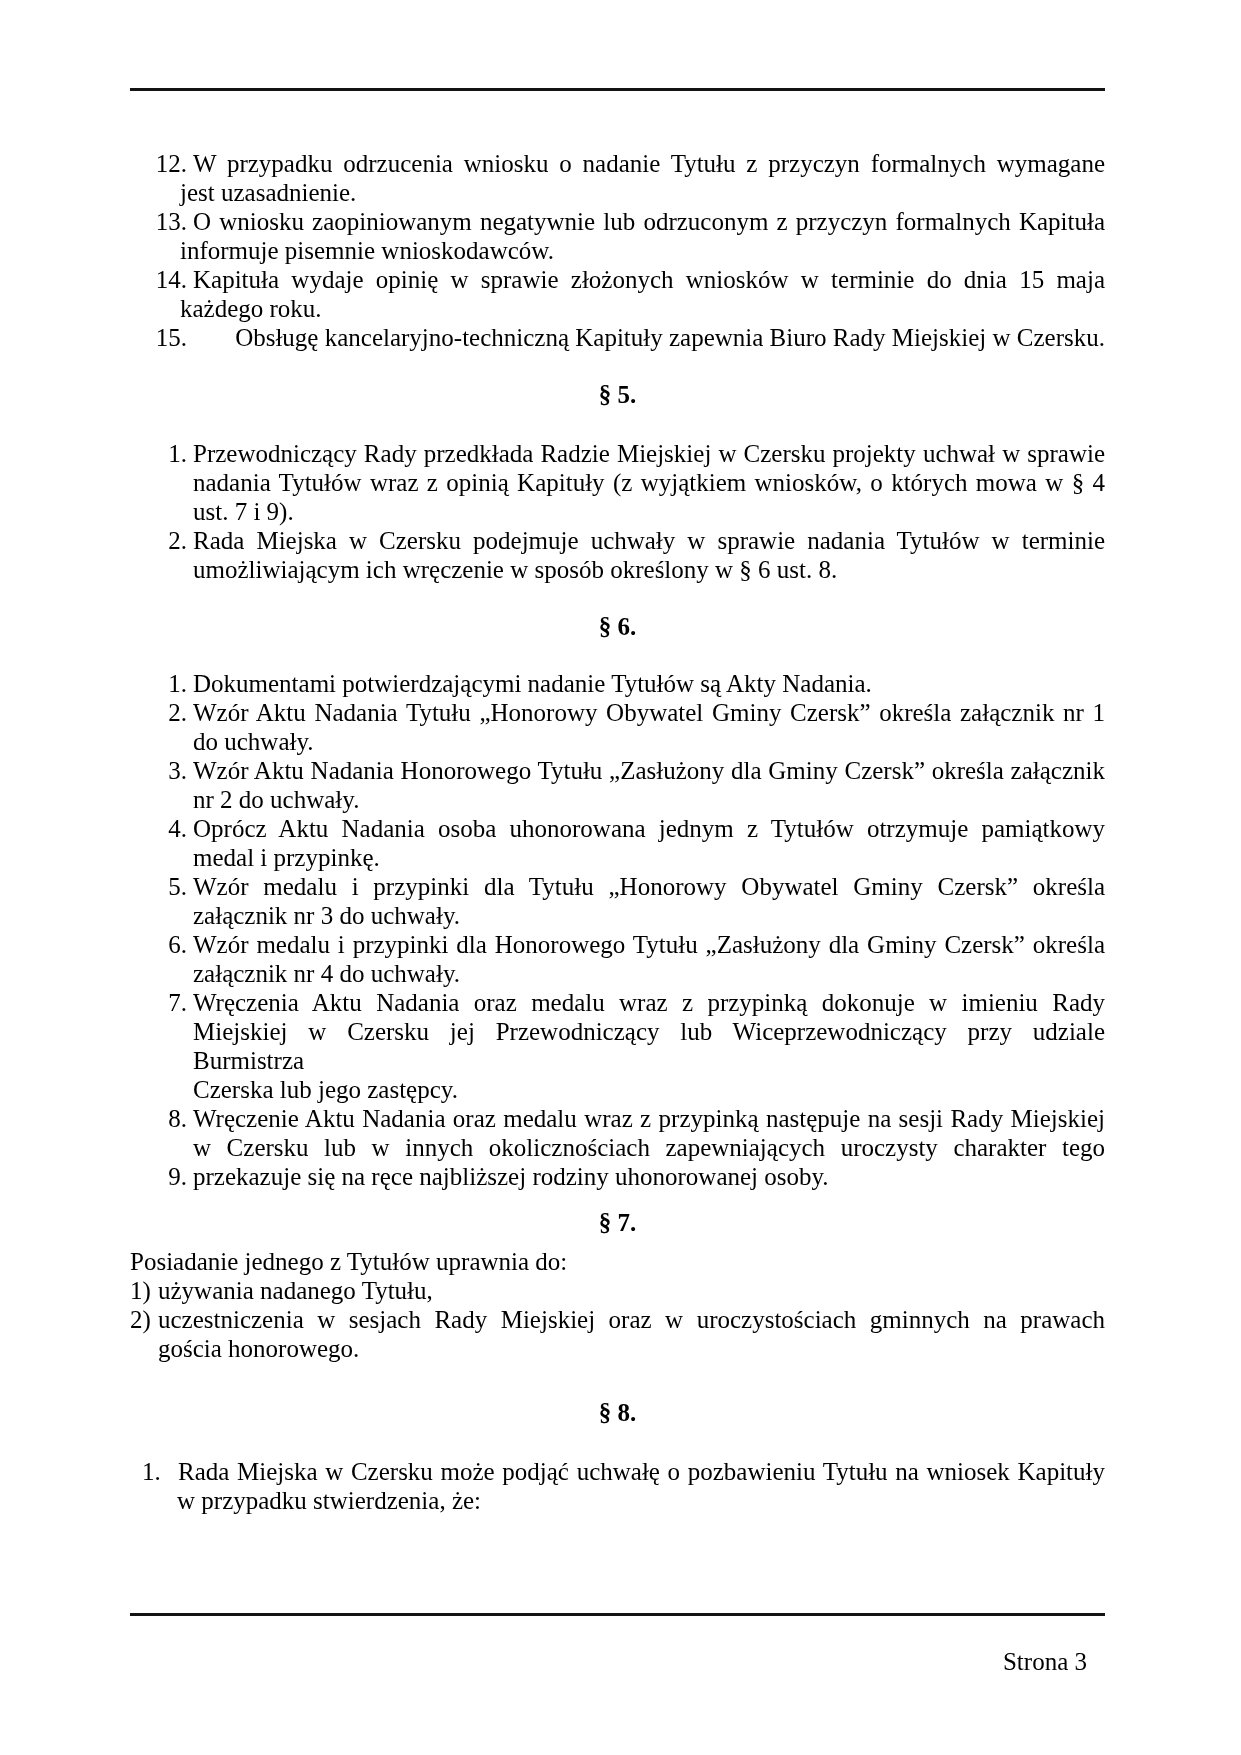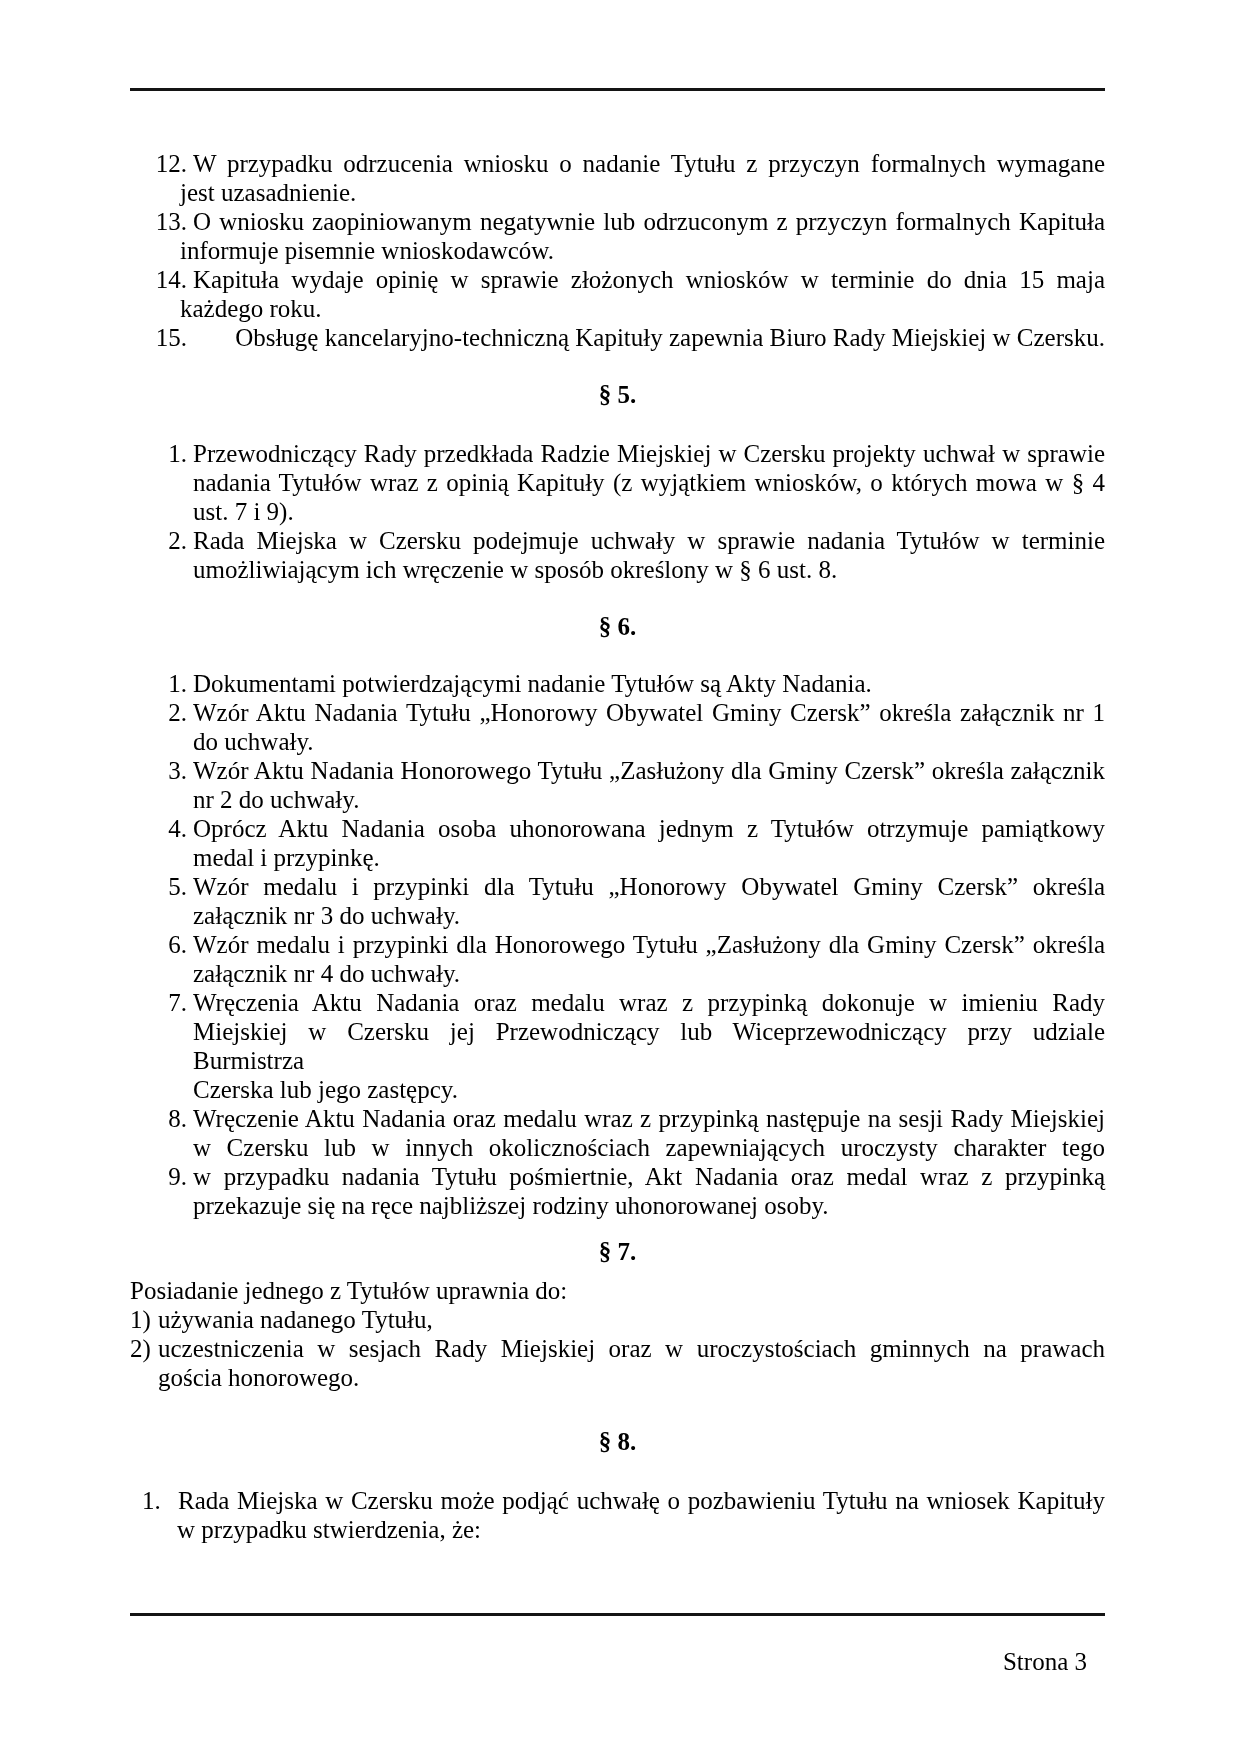--- a/index.html
+++ b/index.html
@@ -151,21 +151,20 @@
           <div class="line rest just">Miejskiej w Czersku jej Przewodniczący lub Wiceprzewodniczący przy udziale Burmistrza</div>
           <div class="line rest">Czerska lub jego zastępcy.</div>
         </div>
         <div class="li">
           <span class="num">8.</span>
           <div class="line first just">Wręczenie Aktu Nadania oraz medalu wraz z przypinką następuje na sesji Rady Miejskiej</div>
           <div class="line rest just">w Czersku lub w innych okolicznościach zapewniających uroczysty charakter tego</div>
         </div>
         <div class="li">
           <span class="num">9.</span>
-          <div class="line rest just">w przypadku nadania Tytułu pośmiertnie, Akt Nadania oraz medal wraz z przypinką</div>
           <div class="line rest">przekazuje się na ręce najbliższej rodziny uhonorowanej osoby.</div>
         </div>
       </div>
       <div class="heading">§ 7.</div>
       <div class="para">
         <div class="line">Posiadanie jednego z Tytułów uprawnia do:</div>
       </div>
       <div class="list list-d">
         <div class="li">
           <span class="num">1)</span>

